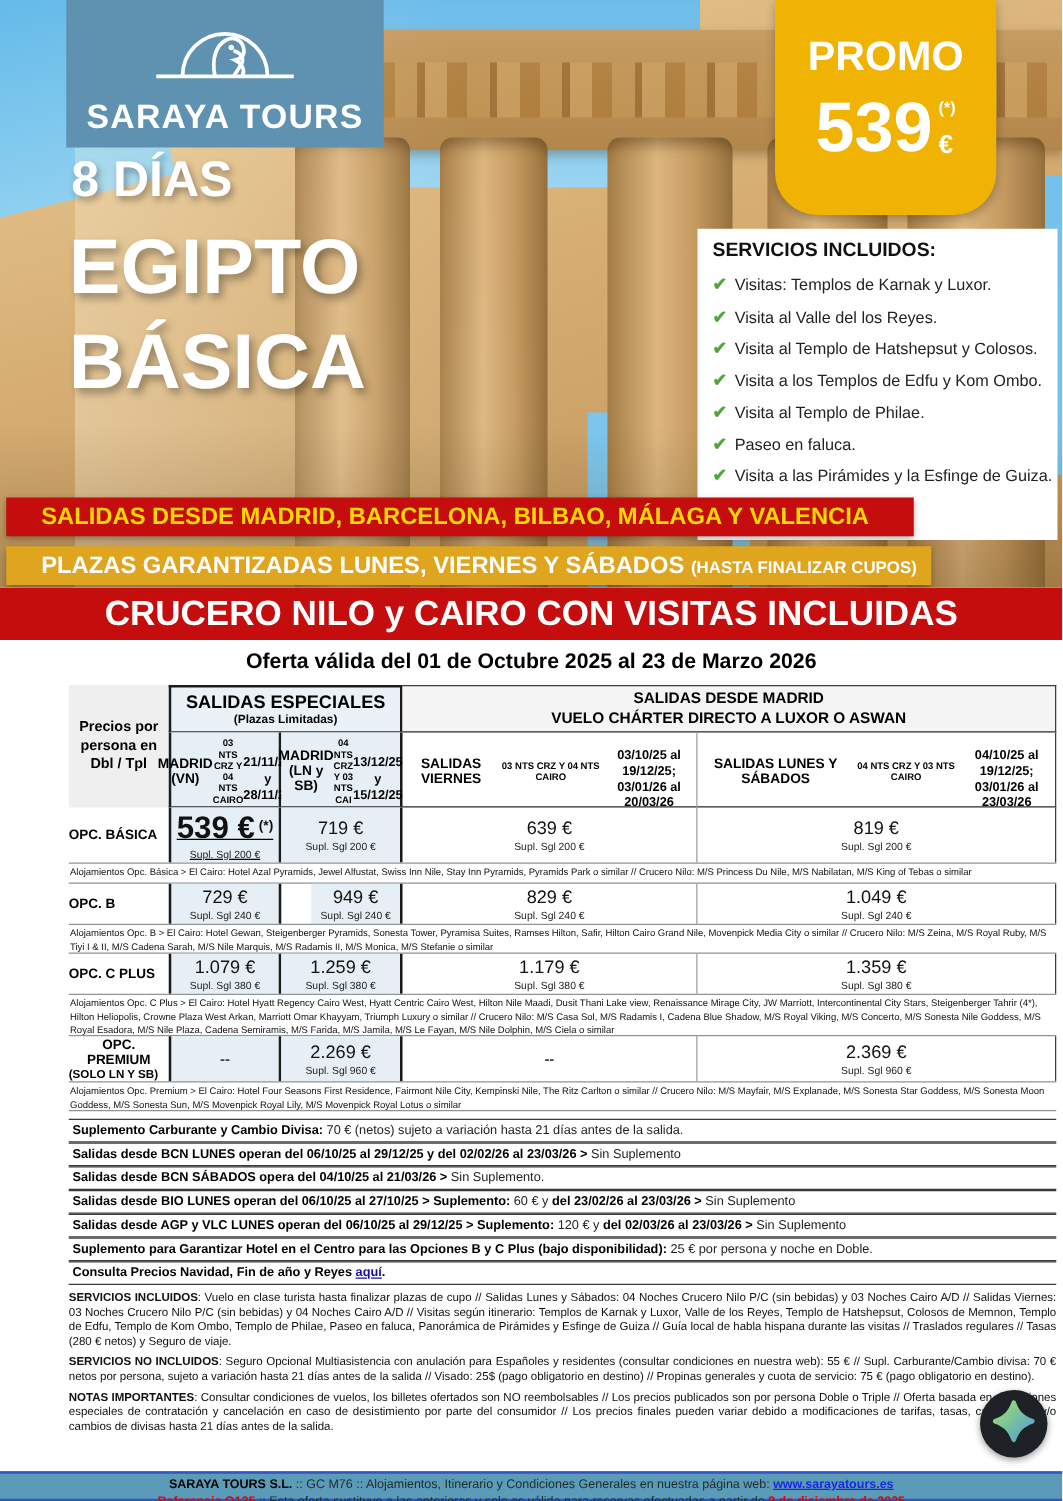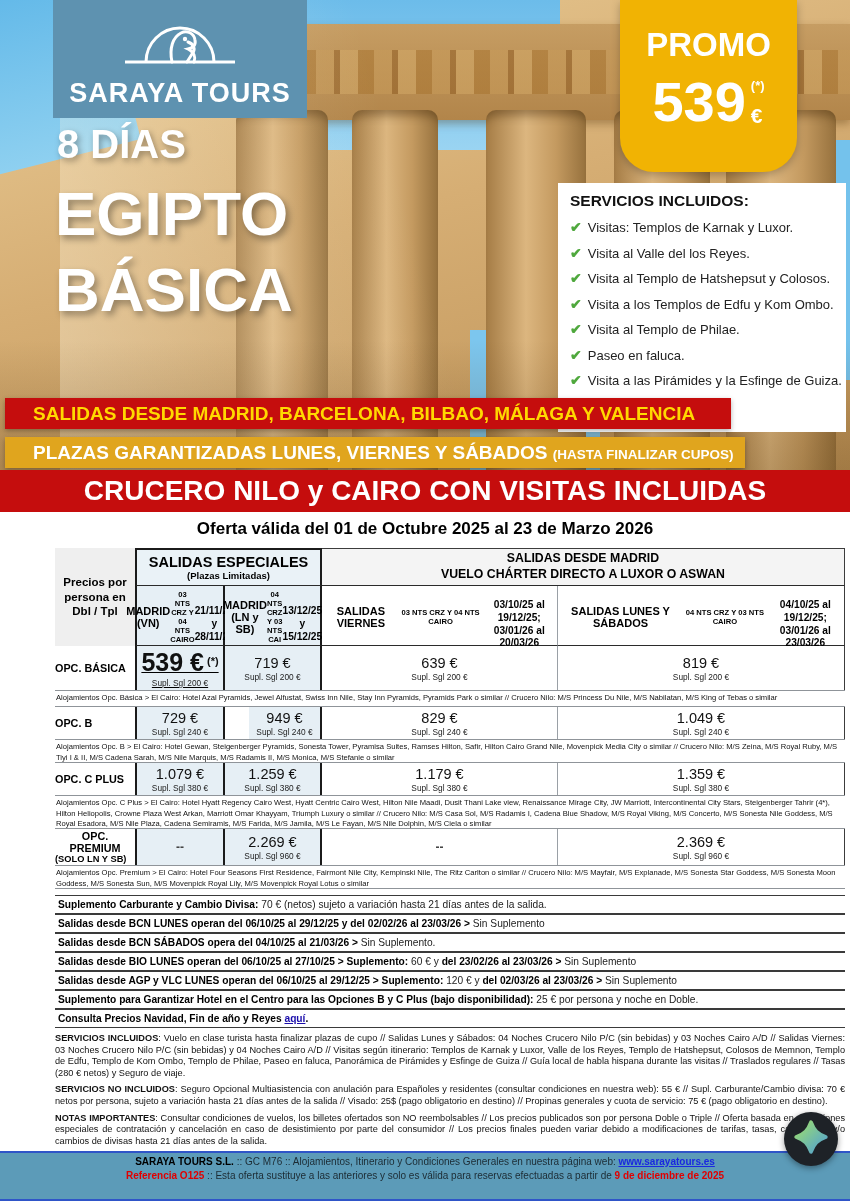--- a/index.html
+++ b/index.html
@@ -102,21 +102,21 @@
     padding:2px 3px;font-size:10.2px;line-height:13px;color:#222}
   .supp-row .b{font-weight:bold;color:#000}
   .supp-row .lnk{color:var(--link);text-decoration:underline;font-weight:bold;cursor:pointer}
 
   
   .notes{margin:5px 5px 0 55px;width:790px}
   .note-para{font-size:9.2px;line-height:11.6px;color:#111;text-align:justify;margin-bottom:5px}
   .note-para strong{font-weight:bold}
 
   
-  .footer{position:absolute;left:0;right:0;bottom:0;height:50px;background:var(--blue-footer);
+  .footer{position:absolute;left:0;right:0;bottom:0;height:24px;background:var(--blue-footer);
     border-top:2px solid #2f55c8;border-bottom:2px solid #2f55c8;text-align:center;padding-top:2px}
   .footer .fline{font-size:10px;line-height:13.5px;color:#1c2b33}
   .footer .b{font-weight:bold;color:#000}
   .footer .red{color:#E00000;font-weight:bold}
   .footer .lnk{color:#1a28e0;text-decoration:underline;font-weight:bold;cursor:pointer}
 
   
   .chat-widget{position:absolute;right:12px;top:1112px;width:54px;height:54px;border-radius:50%;
     background:#1e2227;display:flex;align-items:center;justify-content:center;z-index:6;cursor:pointer;box-shadow:0 2px 6px rgba(0,0,0,.4)}
 </style>

